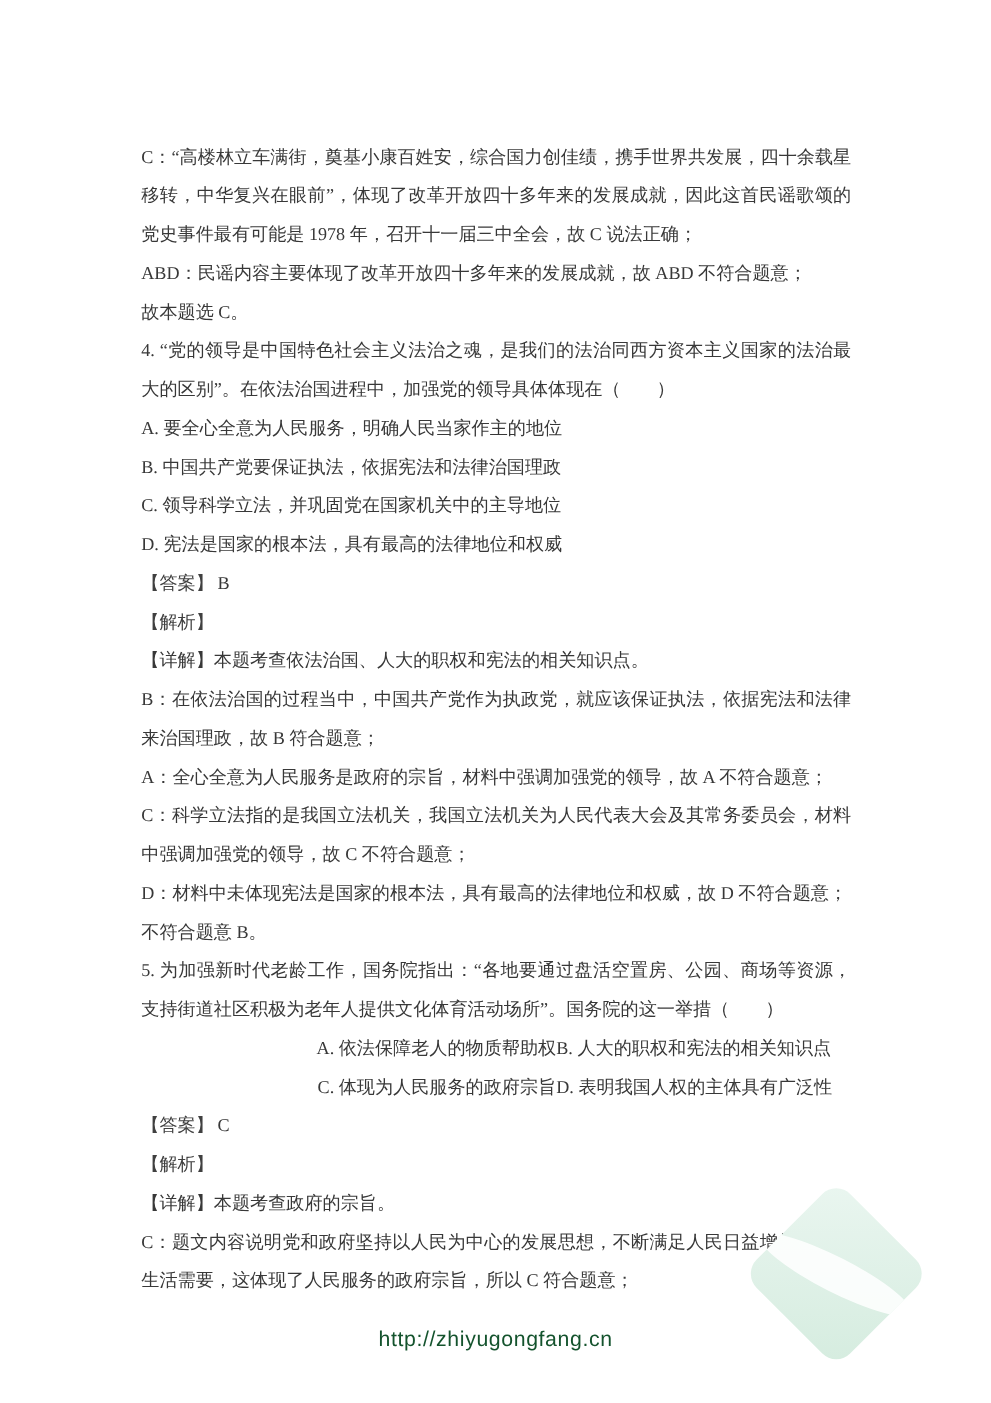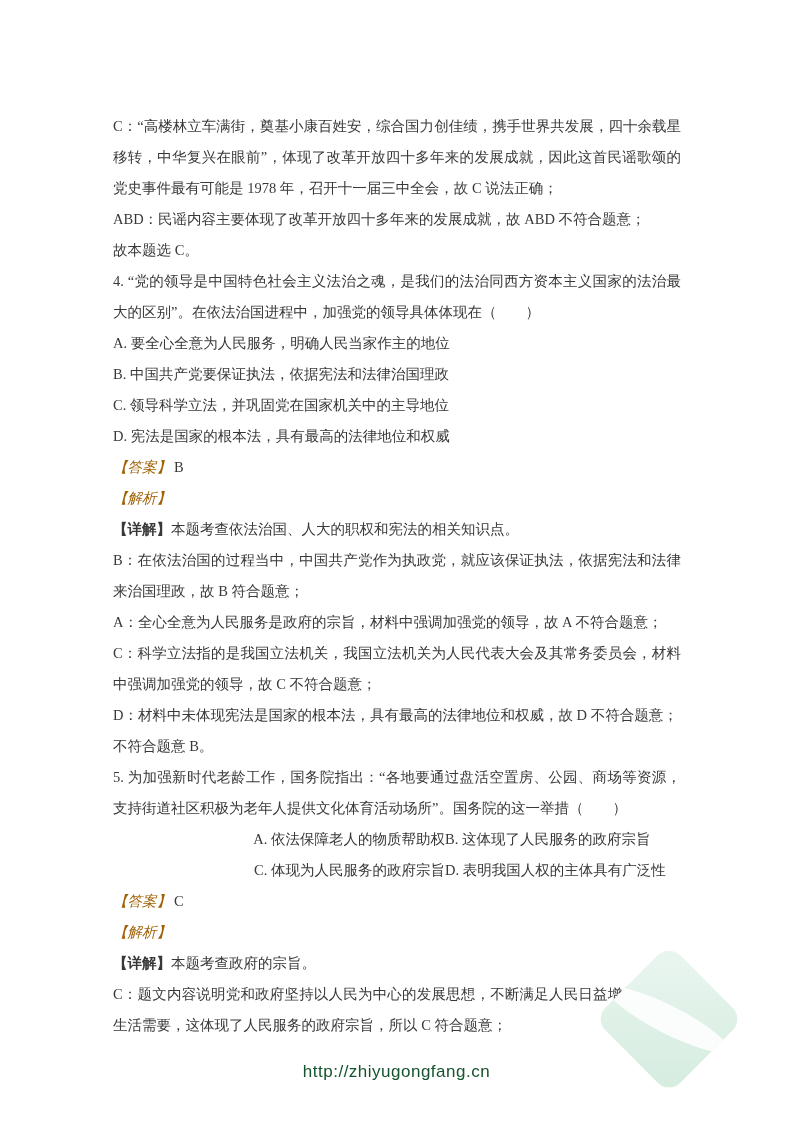--- a/index.html
+++ b/index.html
@@ -15,22 +15,22 @@
     position:absolute;
     left:113px; top:111px;
     width:568px;
     font-size:14.5px;
   }
   .content p {
     margin:0;
     line-height:31px;
     text-align:justify;
   }
-  .blue { color:#a16207;font-style:italic; }
-  .detail-label { font-weight:bold; }
+  .blue { color:#404040; }
+  .detail-label { font-weight:normal; }
   .answer-value { margin-left:3px; }
   .optrow { display:flex; }
   .optrow .col1 { width:332px; line-height:31px; margin:0; text-align:right; }
   .optrow .col2 { flex:1; line-height:31px; margin:0; text-align:left; }
   .footer {
     position:absolute;
     top:1062px; left:0; width:100%;
     text-align:center;
     font-family:"Liberation Sans","DejaVu Sans",sans-serif;
     font-size:17px;
@@ -82,21 +82,21 @@
     </p>
     <p>B：在依法治国的过程当中，中国共产党作为执政党，就应该保证执法，依据宪法和法律来治国理政，故 B 符合题意；</p>
     <p>A：全心全意为人民服务是政府的宗旨，材料中强调加强党的领导，故 A 不符合题意；</p>
     <p>C：科学立法指的是我国立法机关，我国立法机关为人民代表大会及其常务委员会，材料中强调加强党的领导，故 C 不符合题意；</p>
     <p>D：材料中未体现宪法是国家的根本法，具有最高的法律地位和权威，故 D 不符合题意；</p>
     <p>不符合题意 B。</p>
 
     <p>5. 为加强新时代老龄工作，国务院指出：“各地要通过盘活空置房、公园、商场等资源，支持街道社区积极为老年人提供文化体育活动场所”。国务院的这一举措（　　）</p>
     <div class="optrow">
       <p class="col1">A. 依法保障老人的物质帮助权</p>
-      <p class="col2">B. 这体现了人民服务的政府宗旨</p>
+      <p class="col2">B. 人大的职权和宪法的相关知识点</p>
     </div>
     <div class="optrow">
       <p class="col1">C. 体现为人民服务的政府宗旨</p>
       <p class="col2">D. 表明我国人权的主体具有广泛性</p>
     </div>
 
     <p>
       <span class="blue">【答案】</span><span class="answer-value">C</span>
     </p>
     <p class="blue">【解析】</p>

